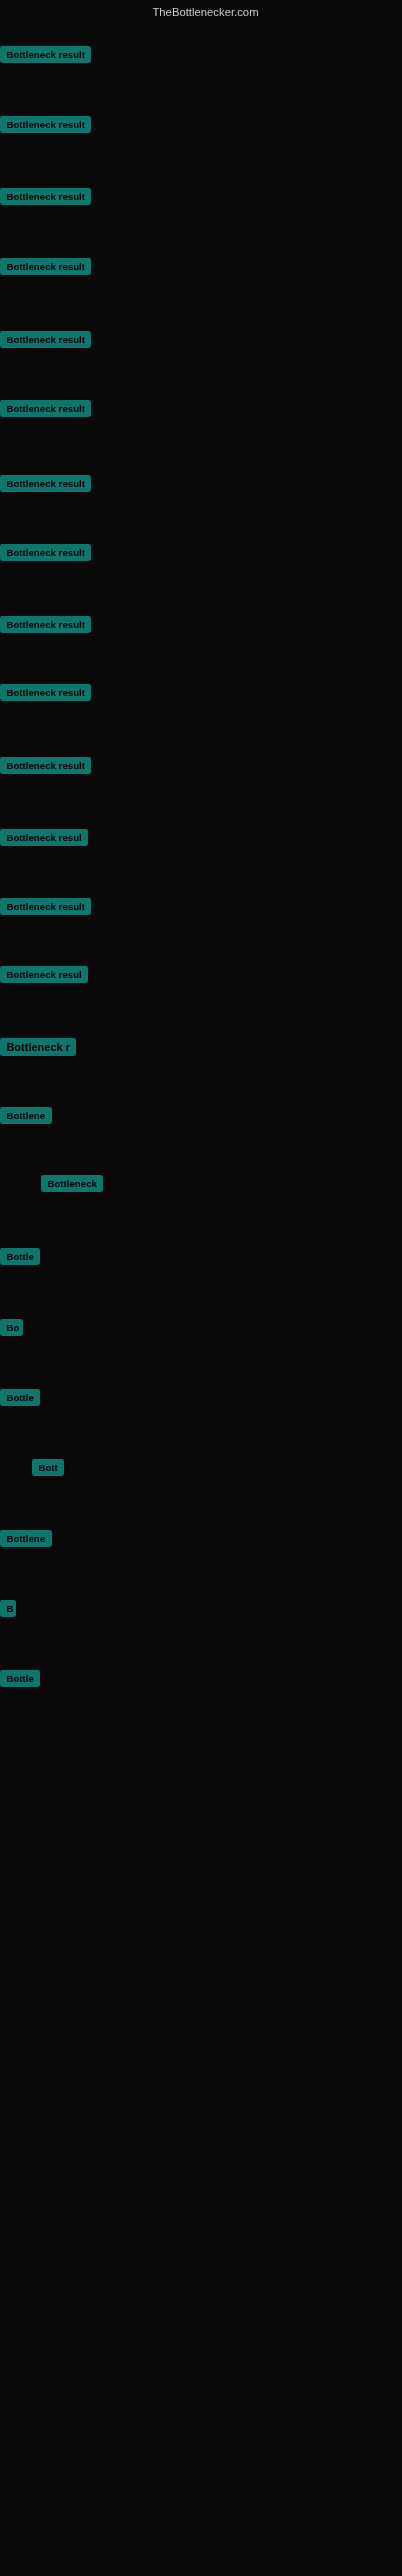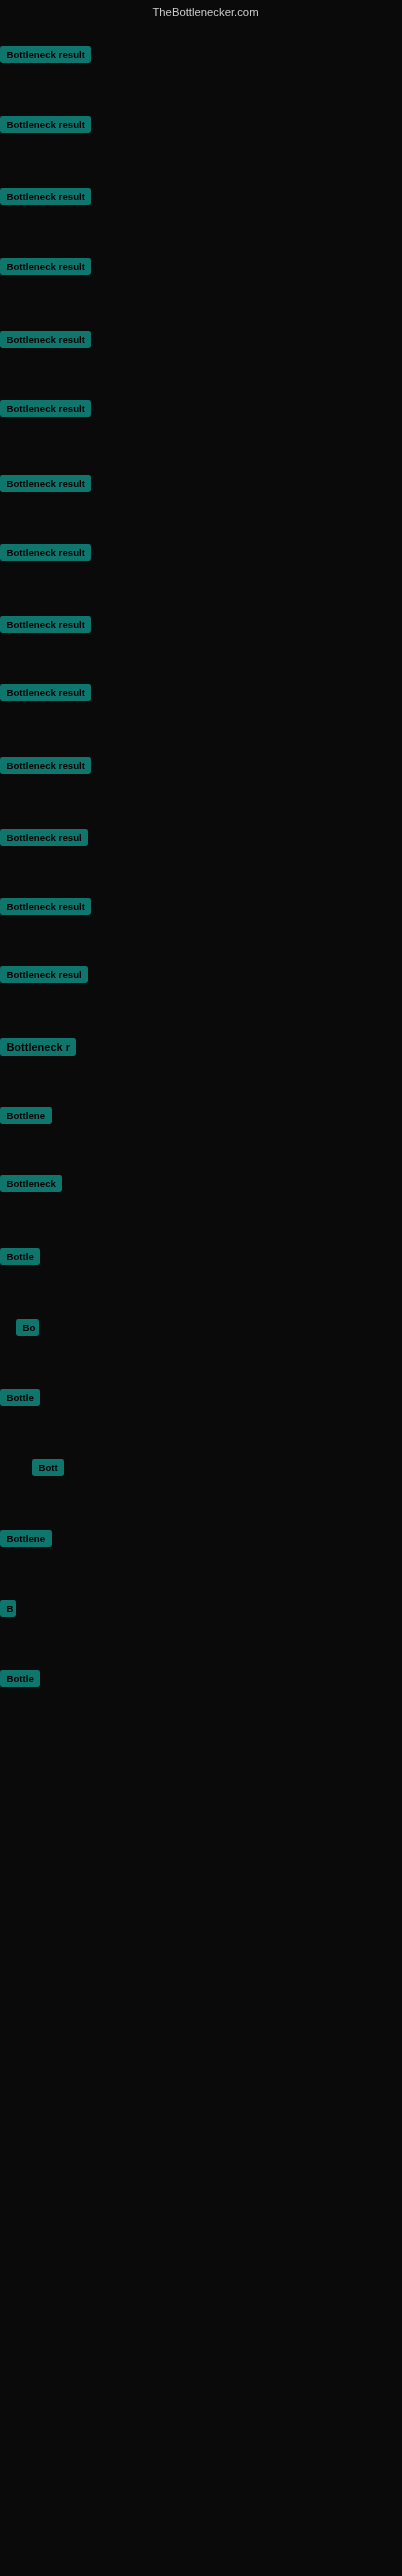--- a/index.html
+++ b/index.html
@@ -59,22 +59,22 @@
     <div class="result-item" style="top: 475px; left: 0px;"><span class="bottleneck-badge" style="max-width: 127px; font-size: 9.7px;">Bottleneck result</span></div>
     <div class="result-item" style="top: 544px; left: 0px;"><span class="bottleneck-badge" style="max-width: 129px; font-size: 9.7px;">Bottleneck result</span></div>
     <div class="result-item" style="top: 616px; left: 0px;"><span class="bottleneck-badge" style="max-width: 128px; font-size: 9.7px;">Bottleneck result</span></div>
     <div class="result-item" style="top: 684px; left: 0px;"><span class="bottleneck-badge" style="max-width: 126px; font-size: 9.7px;">Bottleneck result</span></div>
     <div class="result-item" style="top: 757px; left: 0px;"><span class="bottleneck-badge" style="max-width: 126px; font-size: 9.7px;">Bottleneck result</span></div>
     <div class="result-item" style="top: 829px; left: 0px;"><span class="bottleneck-badge" style="max-width: 113px; font-size: 9.7px;">Bottleneck resul</span></div>
     <div class="result-item" style="top: 898px; left: 0px;"><span class="bottleneck-badge" style="max-width: 121px; font-size: 9.7px;">Bottleneck result</span></div>
     <div class="result-item" style="top: 966px; left: 0px;"><span class="bottleneck-badge" style="max-width: 111px; font-size: 9.7px;">Bottleneck resul</span></div>
     <div class="result-item" style="top: 1038px; left: 0px;"><span class="bottleneck-badge" style="max-width: 81px; font-size: 11px;">Bottleneck r</span></div>
     <div class="result-item" style="top: 1107px; left: 0px;"><span class="bottleneck-badge" style="max-width: 64px; font-size: 9.7px;">Bottlene</span></div>
-    <div class="result-item" style="top: 1175px; left: 0px;"><span class="bottleneck-badge" style="max-width: 68px; font-size: 9.7px;">Bottleneck</span></div>
+    <div class="result-item" style="top: 1175px; left: 0px; padding-left: 41px;"><span class="bottleneck-badge" style="max-width: 68px; font-size: 9.7px;">Bottleneck</span></div>
     <div class="result-item" style="top: 1248px; left: 0px;"><span class="bottleneck-badge" style="max-width: 47px; font-size: 9.7px;">Bottle</span></div>
-    <div class="result-item" style="top: 1319px; left: 0px; margin-left: 16px;"><span class="bottleneck-badge" style="max-width: 22.5px; font-size: 9.7px;">Bo</span></div>
+    <div class="result-item" style="top: 1319px; left: 0px;"><span class="bottleneck-badge" style="max-width: 22.5px; font-size: 9.7px;">Bo</span></div>
     <div class="result-item" style="top: 1389px; left: 0px;"><span class="bottleneck-badge" style="max-width: 47px; font-size: 9.7px;">Bottle</span></div>
     <div class="result-item" style="top: 1459px; left: 0px; padding-left: 32px;"><span class="bottleneck-badge" style="max-width: 34px; font-size: 9.7px;">Bott</span></div>
     <div class="result-item" style="top: 1530px; left: 0px;"><span class="bottleneck-badge" style="max-width: 60px; font-size: 9.7px;">Bottlene</span></div>
     <div class="result-item" style="top: 1600px; left: 0px;"><span class="bottleneck-badge" style="max-width: 16px; font-size: 9.7px;">B</span></div>
     <div class="result-item" style="top: 1670px; left: 0px;"><span class="bottleneck-badge" style="max-width: 44px; font-size: 9.7px;">Bottle</span></div>
   </div>
 
 
 </body></html>

